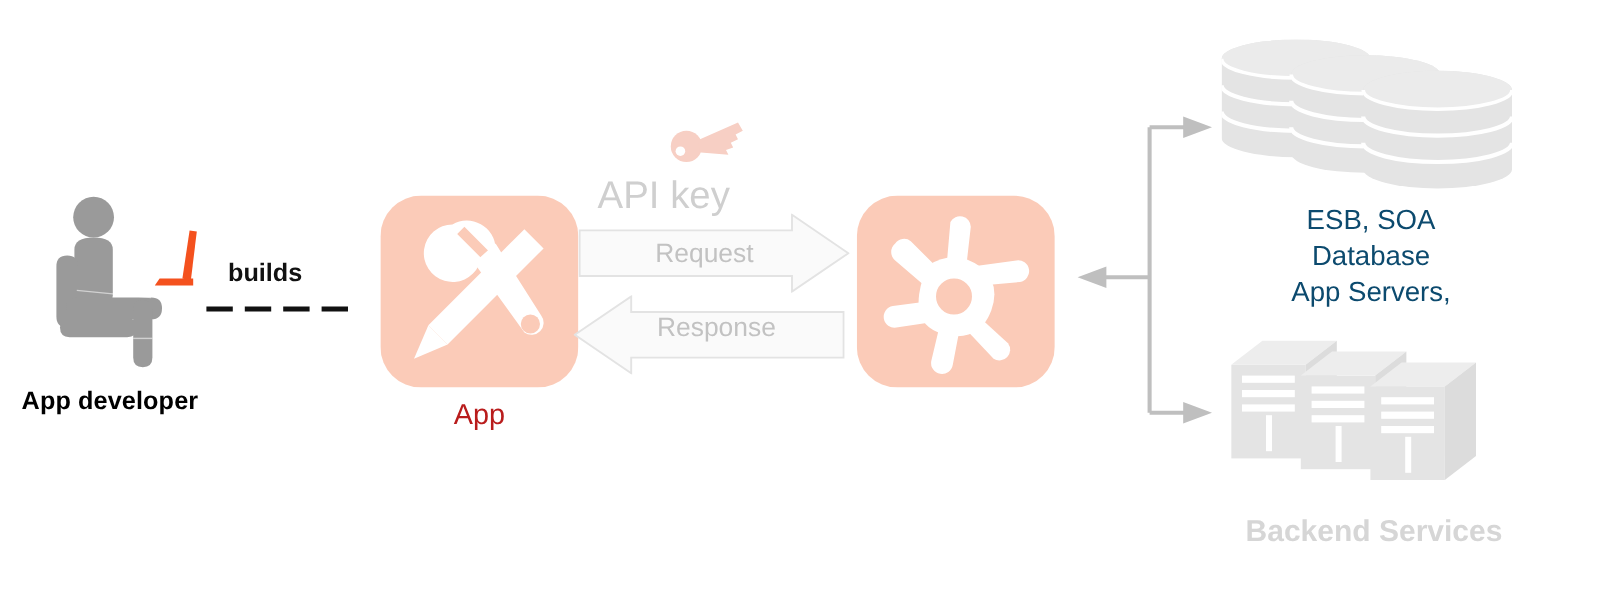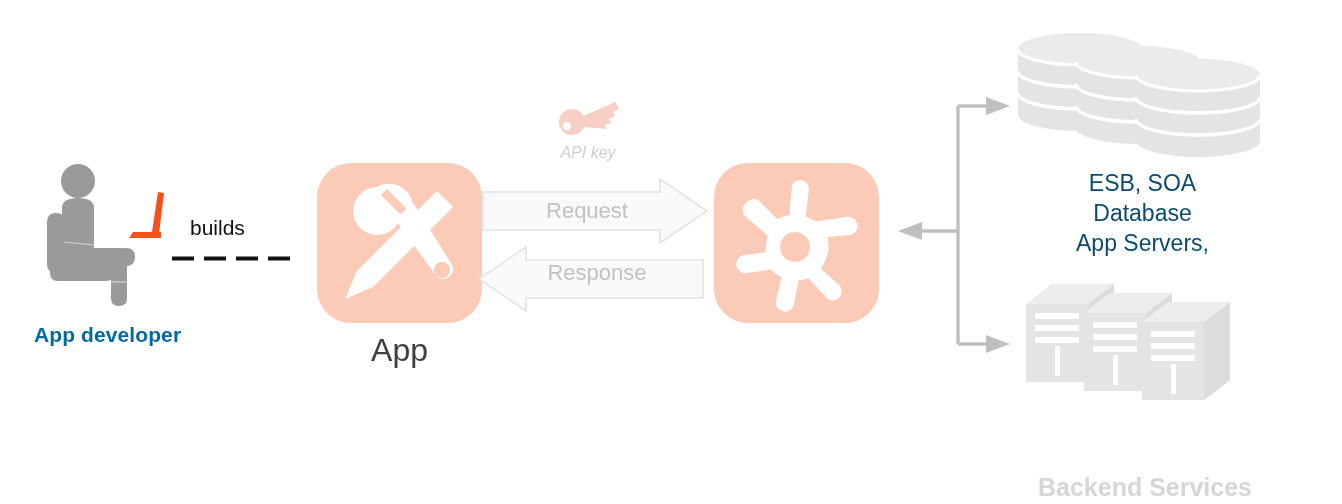--- a/index.html
+++ b/index.html
@@ -15,69 +15,67 @@
     width: 1342px;
     height: 504px;
     background: #ffffff;
     overflow: hidden;
   }
   .abs { position: absolute; }
 
   
   #developer-group { left: 40px; top: 160px; width: 150px; height: 150px; }
   #developer-label {
-    left: 34px; top: 323px;
+    left: 18px; top: 323px;
     font-size: 21px;
     font-weight: bold;
-    color: #0369a1;
+    color: #000000;
     letter-spacing: 0.1px;
     white-space: nowrap;
   }
 
   
   #builds-label {
     left: 190px; top: 216px;
     font-size: 21px;
-    font-weight: normal;
+    font-weight: bold;
     color: #111111;
     white-space: nowrap;
   }
   #builds-dashes {
     left: 170px; top: 247px;
     width: 132px; height: 5px;
   }
 
   
   .node-box {
     width: 165px;
     height: 160px;
     border-radius: 34px;
   }
   #app-box { left: 317px; top: 163px; }
   #api-box { left: 714px; top: 163px; }
   .node-label {
-    font-size: 32px;
-    color: #404040;
+    font-size: 24px;
+    color: #b91c1c;
     text-align: center;
     width: 165px;
     white-space: nowrap;
   }
   #app-label { left: 317px; top: 332px; }
   #api-label { left: 714px; top: 332px; }
 
   
   #apikey-icon { left: 558px; top: 98px; width: 64px; height: 42px; }
   #apikey-label {
     left: 498px; top: 144px;
     width: 180px;
-    text-align: center;
-    font-size: 16px;
+    font-size: 32px;
     color: #cfcfcf;
     white-space: nowrap;
-    font-style: italic;
   }
 
   
   #request-arrow { left: 482px; top: 178px; width: 226px; height: 66px; }
   #response-arrow { left: 478px; top: 246px; width: 226px; height: 66px; }
   .flow-label {
     font-size: 22px;
     color: #c2c2c2;
     text-align: center;
     white-space: nowrap;
@@ -100,21 +98,20 @@
   }
   #servers-icon { left: 1026px; top: 282px; width: 240px; height: 118px; }
   #backend-label {
     left: 1000px; top: 429px;
     width: 290px;
     text-align: center;
     font-size: 25px;
     font-weight: bold;
     color: #d6d6d6;
     white-space: nowrap;
-    margin-top: 44px;
   }
 </style>
 </head>
 <body>
 
 <div id="canvas">
 
   <div class="abs" id="developer-group">
     <svg width="150" height="150" viewBox="0 0 150 150" xmlns="http://www.w3.org/2000/svg">
 

